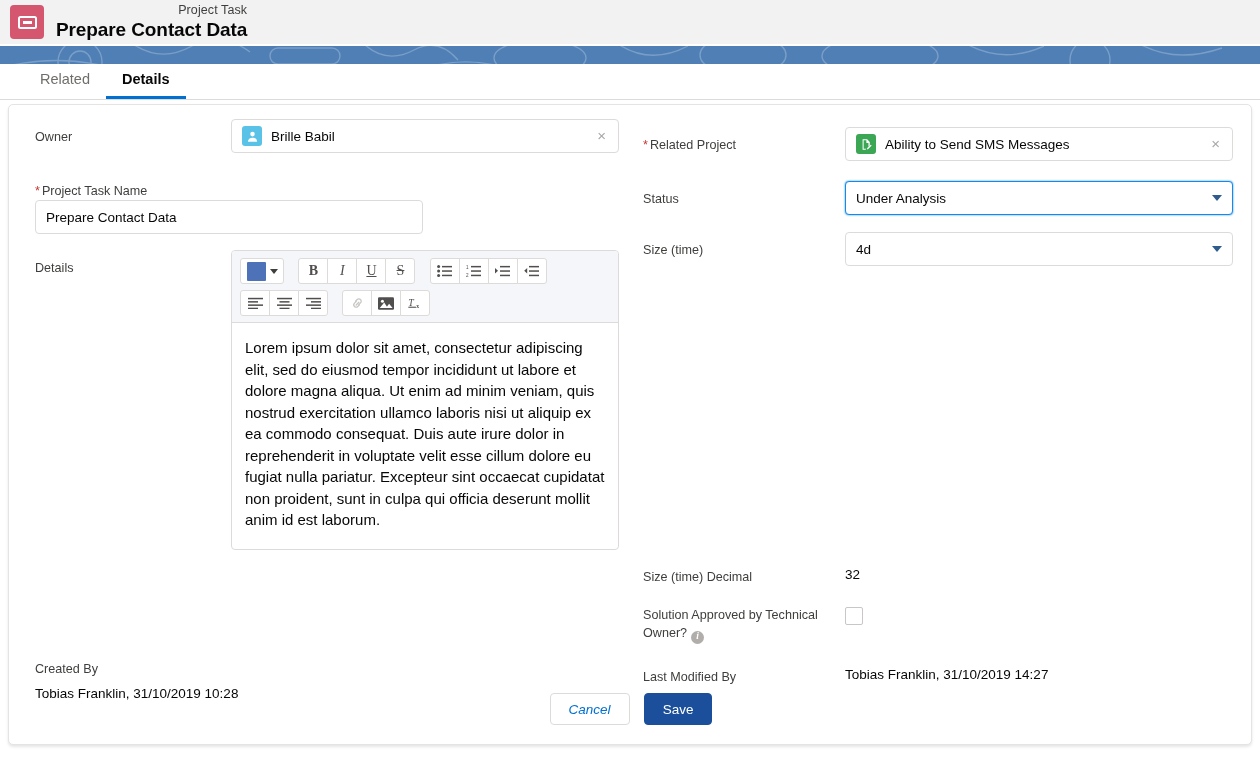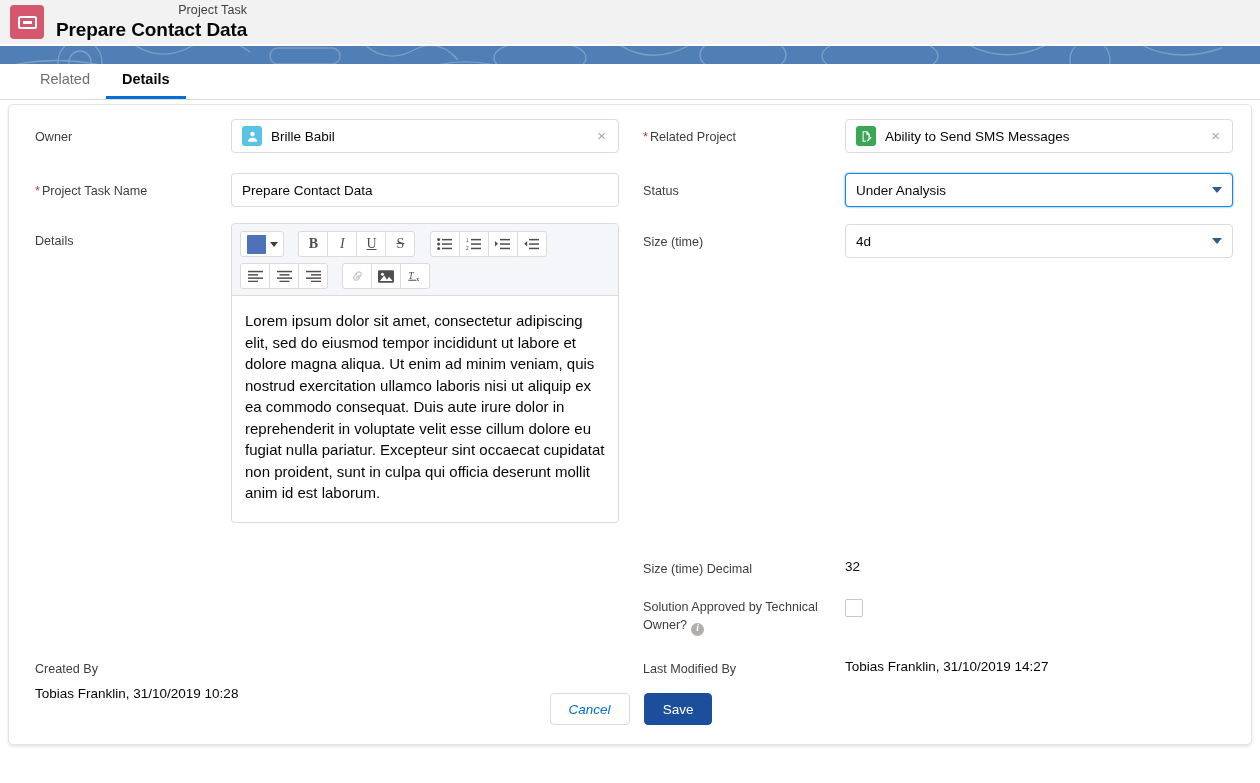--- a/index.html
+++ b/index.html
@@ -50,21 +50,21 @@
 
   
   .card {
     position: absolute; left: 8px; top: 104px; width: 1244px; height: 641px;
     background: #ffffff; border: 1px solid #e6e4e1; border-radius: 5px;
     box-shadow: 0 2px 3px rgba(0,0,0,.10);
   }
 
   .col { position: absolute; }
   .col-left  { left: 26px;  top: 14px; width: 600px; }
-  .col-right { left: 634px; top: 14px; width: 600px; }
+  .col-right { left: 634px; top: 22px; width: 600px; }
 
   .row { position: relative; display: flex; align-items: flex-start; }
   .lbl {
     font-size: 12.6px; color: #3e3e3c; padding-top: 9px; line-height: 1.45;
     width: 196px; flex: none;
   }
   .lbl .req { color: #c23934; margin-right: 2px; }
   .ctl { flex: 1 1 auto; min-width: 0; }
 
   
@@ -198,21 +198,21 @@
                     <path d="M3.6 21.5c0-4.6 3.8-7.4 8.4-7.4s8.4 2.8 8.4 7.4z"></path>
                   </svg>
               </span>
               <span class="pill-text">Brille Babil</span>
             </span>
             <span class="clear-x">×</span>
           </div>
         </div>
       </div>
 
-      <div class="row" style="margin-bottom:16px;">
+      <div class="row" style="margin-bottom:16px;flex-direction:column;">
         <div class="lbl">
           <span class="req">*</span><span>Project Task Name</span>
         </div>
         <div class="ctl">
           <div class="input">
             <span>Prepare Contact Data</span>
           </div>
         </div>
       </div>
 

